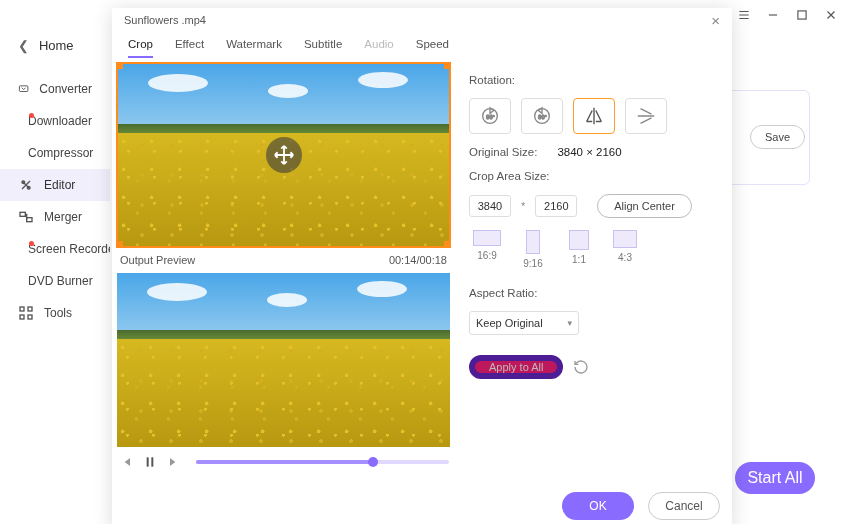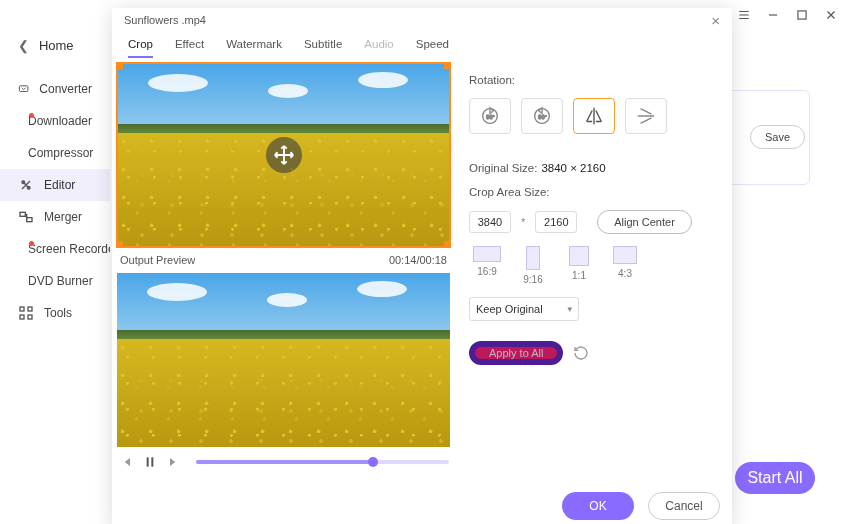--- a/index.html
+++ b/index.html
@@ -59,21 +59,21 @@
 .progress-fill { position:absolute; left:0; top:0; bottom:0; width:70%; background:#a58fff; border-radius:2px; }
 .progress-thumb { position:absolute; left:70%; top:50%; transform:translate(-50%,-50%); width:10px; height:10px; background:#8a6bff; border-radius:50%; }
 
 
 .ctrl-col { flex:1; display:flex; flex-direction:column; gap:12px; padding-top:12px; font-size:11.5px; color:#555; }
 .ctrl-label { font-size:11.5px; color:#555; }
 .rot-row { display:flex; gap:10px; }
 .rot-btn { width:42px; height:36px; border:1px solid #ddd; border-radius:4px; display:flex; align-items:center; justify-content:center; cursor:pointer; color:#888; }
 .rot-btn.sel { border:1.5px solid #ff9c2a; color:#555; }
 .rot-btn svg { width:22px; height:22px; }
-.kv { display:flex; align-items:center; gap:4px;margin-top:16px; }
+.kv { display:flex; align-items:center; gap:20px; }
 .kv .v { color:#222; font-size:11.5px; }
 .crop-size-row { display:flex; align-items:center; gap:6px; }
 .num-input { width:42px; height:22px; border:1px solid #ddd; border-radius:3px; font-size:11px; text-align:center; color:#333; }
 .mult { color:#888; font-size:11px; padding:0 4px; }
 .align-btn { height:24px; padding:0 16px; border:1px solid #bbb; border-radius:12px; background:#fff; font-size:11px; color:#444; cursor:pointer; }
 .ratio-row { display:flex; gap:10px; }
 .ratio-btn { width:36px; display:flex; flex-direction:column; align-items:center; gap:4px; cursor:pointer; }
 .ratio-shape { border:1px solid #c8c2f0; background:#eeeafc; }
 .rs-169 { width:28px; height:16px; }
 .rs-916 { width:14px; height:24px; }
@@ -335,20 +335,21 @@
           </div>
         <div class="ratio-btn">
             <div class="ratio-shape rs-11"></div>
             <span class="ratio-lbl">1:1</span>
           </div>
         <div class="ratio-btn">
             <div class="ratio-shape rs-43"></div>
             <span class="ratio-lbl">4:3</span>
           </div>
       </div>
+      <div class="ctrl-label" style="margin-top:6px">Aspect Ratio:</div>
       <div class="select">
         <span>Keep Original</span>
         <span style="font-size:9px;color:#888">▾</span>
       </div>
       <div class="apply-row">
         <button class="apply-btn"><span>Apply to All</span></button>
         <span class="reset-icon"><svg viewBox="0 0 24 24" fill="none" stroke="currentColor" stroke-width="2">
               <path d="M3 12a9 9 0 1 0 3-6.7L3 8"></path>
               <path d="M3 3v5h5"></path>
             </svg></span>

